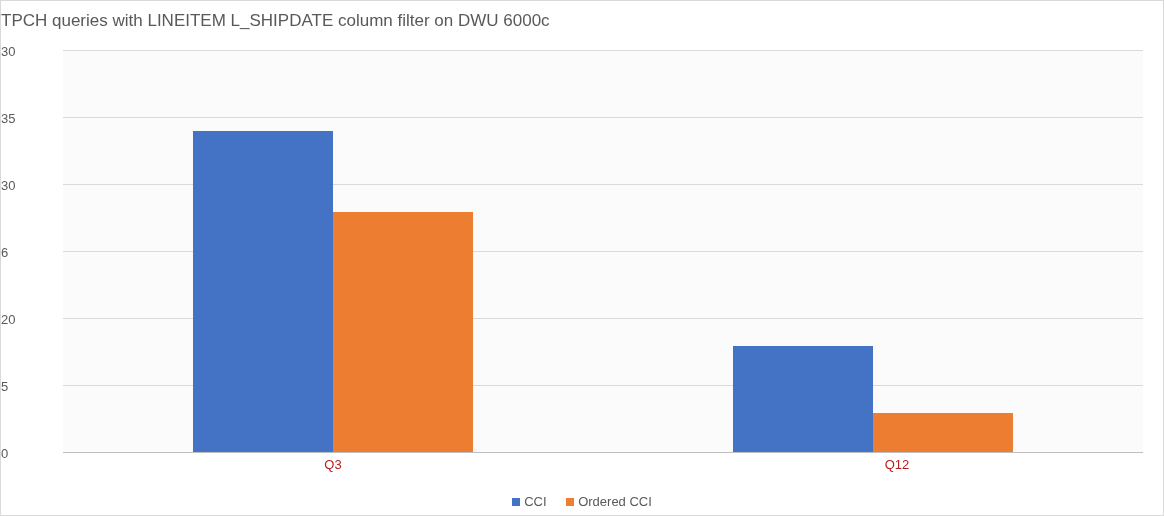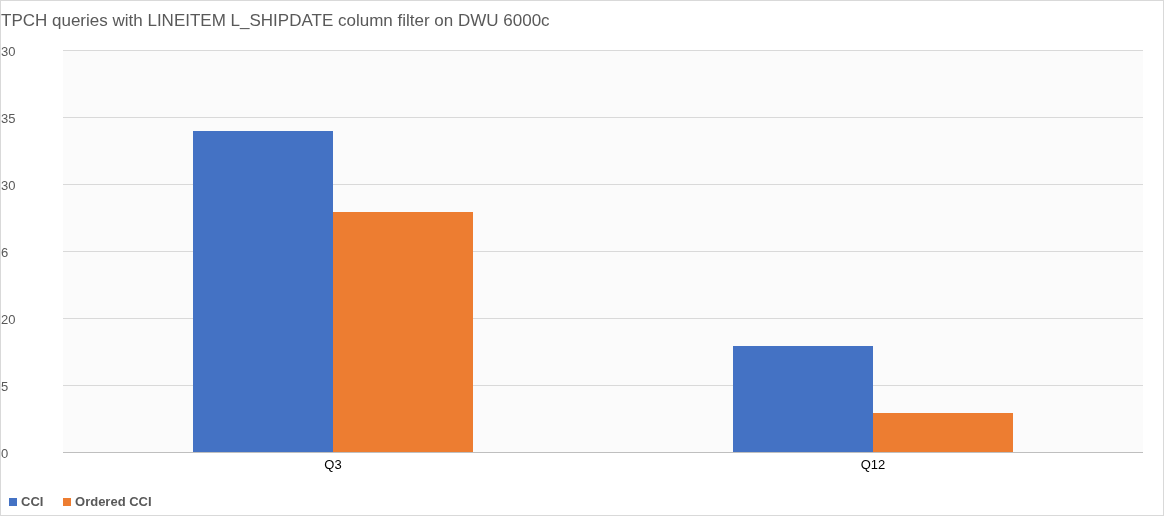--- a/index.html
+++ b/index.html
@@ -53,32 +53,31 @@
   .bar {
     position: absolute;
     bottom: 0;
   }
   .bar.cci { background: #4472c4; }
   .bar.ordered { background: #ed7d31; }
   .xcat-label {
     position: absolute;
     top: 456px;
     font-size: 13px;
-    color: #000000;
+    color: #b91c1c;
     transform: translateX(-50%);
   }
   .legend {
     position: absolute;
     bottom: 6px;
     left: 0;
     width: 100%;
-    text-align: left;
+    text-align: center;
     font-size: 13px;
     color: #595959;
-    font-weight: bold;
   }
   .legend-item {
     display: inline-flex;
     align-items: center;
     margin: 0 8px;
   }
   .swatch {
     display: inline-block;
     width: 8px;
     height: 8px;
@@ -113,21 +112,21 @@
     <div class="bar cci" style="left:130px;width:140px;height:322px"></div>
     <div class="bar ordered" style="left:270px;width:140px;height:241px"></div>
 
     <div class="bar cci" style="left:670px;width:140px;height:107px"></div>
     <div class="bar ordered" style="left:810px;width:140px;height:40px"></div>
 
     <div class="baseline"></div>
   </div>
 
   <div class="xcat-label" style="left:332px">Q3</div>
-  <div class="xcat-label" style="left:872px">Q12</div>
+  <div class="xcat-label" style="left:896px">Q12</div>
 
   <div class="legend">
     <span class="legend-item">
       <span class="swatch cci"></span>
       <span>CCI</span>
     </span>
     <span class="legend-item">
       <span class="swatch ordered"></span>
       <span>Ordered CCI</span>
     </span>

